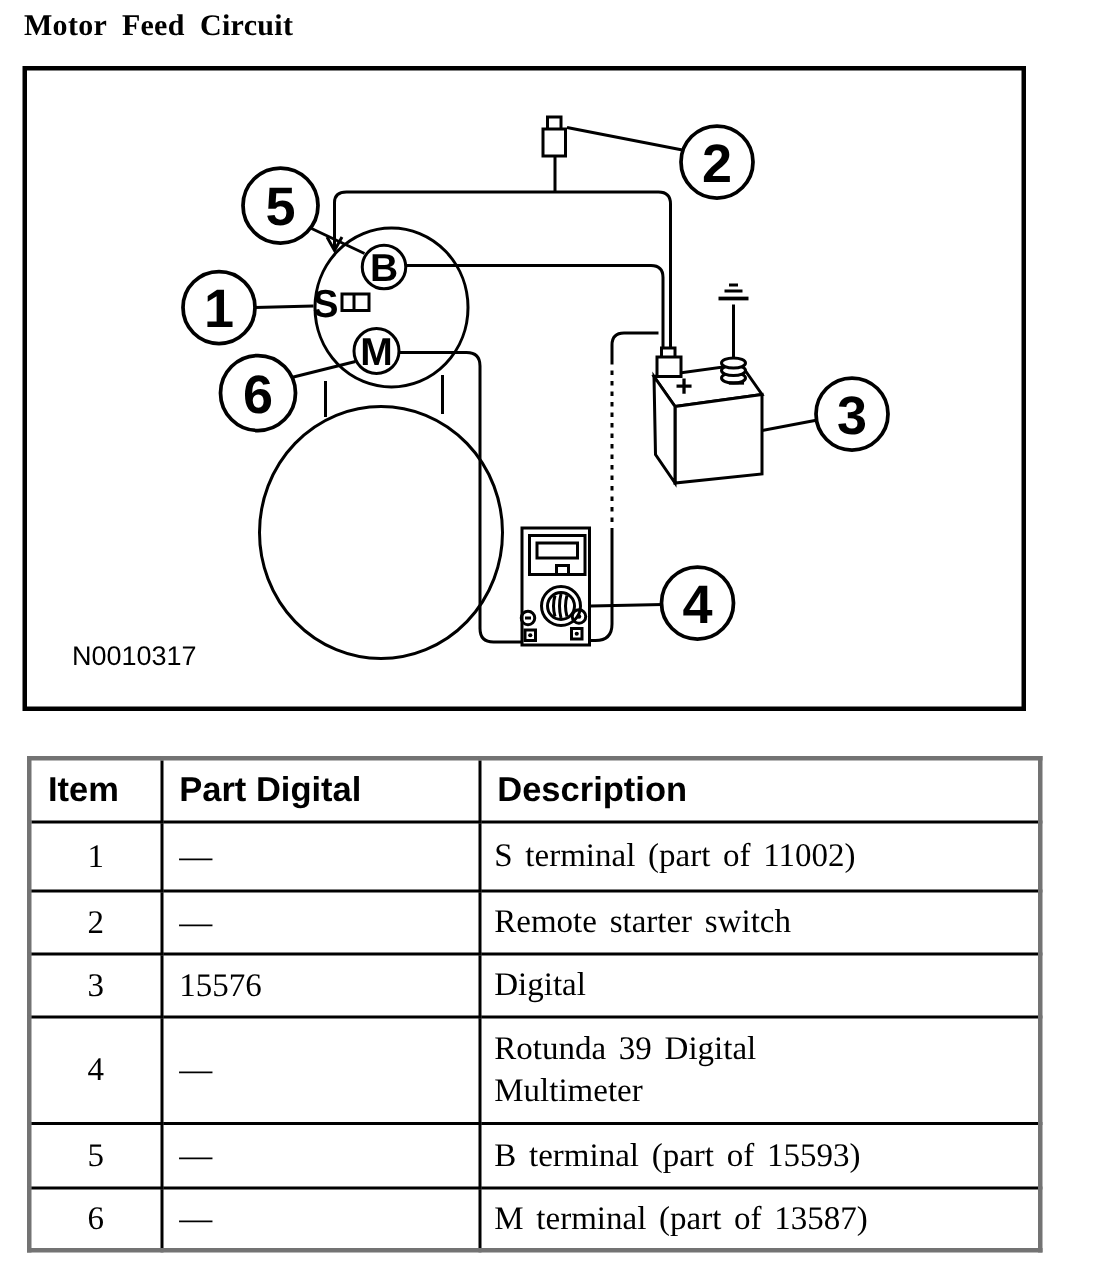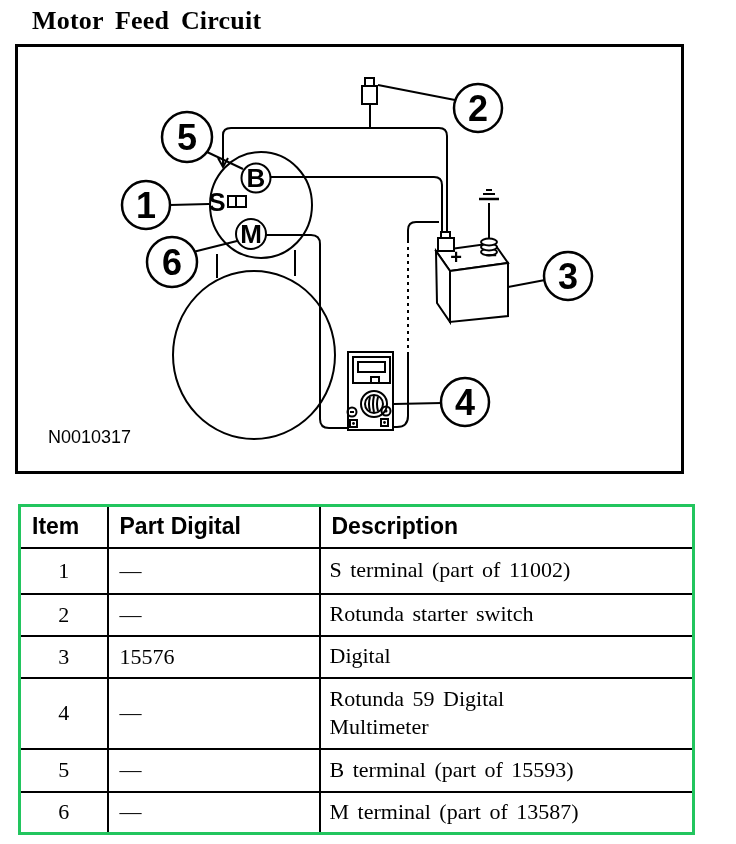--- a/index.html
+++ b/index.html
@@ -6,24 +6,24 @@
   body {
     width: 736px; height: 844px;
     background: #ffffff;
     position: relative;
     overflow: hidden;
     font-family: "Liberation Serif", serif;
     color: #000;
   }
   .page-title {
     position: absolute;
-    left: 32px; top: 6px;
+    left: 16px; top: 6px;
     font-family: "Liberation Serif", serif;
     font-weight: bold;
-    font-size: 26px;
+    font-size: 20px;
     word-spacing: 5px;
     letter-spacing: 0.2px;
     white-space: nowrap;
   }
   .diagram-box {
     position: absolute;
     left: 15px; top: 44px;
     width: 663px; height: 424px;
     border: 3px solid #000;
     background: #fff;
@@ -52,21 +52,21 @@
     font-size: 18px; fill: #000;
   }
 
   
   .parts-table {
     position: absolute;
     left: 18px; top: 504px;
     width: 676px;
     border-collapse: collapse;
     table-layout: fixed;
-    border: 3px solid #22c55e;
+    border: 3px solid #737373;
   }
   .parts-table th, .parts-table td {
     border: 2px solid #000;
     vertical-align: middle;
     overflow: hidden;
   }
   .parts-table th {
     font-family: "Liberation Sans", sans-serif;
     font-weight: bold;
     font-size: 23px;
@@ -227,31 +227,31 @@
   </thead>
   <tbody>
     <tr class="row-0">
       <td class="cell-item">1</td>
       <td class="cell-part">—</td>
       <td class="cell-desc">S terminal (part of 11002)</td>
     </tr>
     <tr class="row-1">
       <td class="cell-item">2</td>
       <td class="cell-part">—</td>
-      <td class="cell-desc">Rotunda starter switch</td>
+      <td class="cell-desc">Remote starter switch</td>
     </tr>
     <tr class="row-2">
       <td class="cell-item">3</td>
       <td class="cell-part">15576</td>
       <td class="cell-desc">Digital</td>
     </tr>
     <tr class="row-3">
       <td class="cell-item">4</td>
       <td class="cell-part">—</td>
-      <td class="cell-desc">Rotunda 59 Digital
+      <td class="cell-desc">Rotunda 39 Digital
 Multimeter</td>
     </tr>
     <tr class="row-4">
       <td class="cell-item">5</td>
       <td class="cell-part">—</td>
       <td class="cell-desc">B terminal (part of 15593)</td>
     </tr>
     <tr class="row-5">
       <td class="cell-item">6</td>
       <td class="cell-part">—</td>

